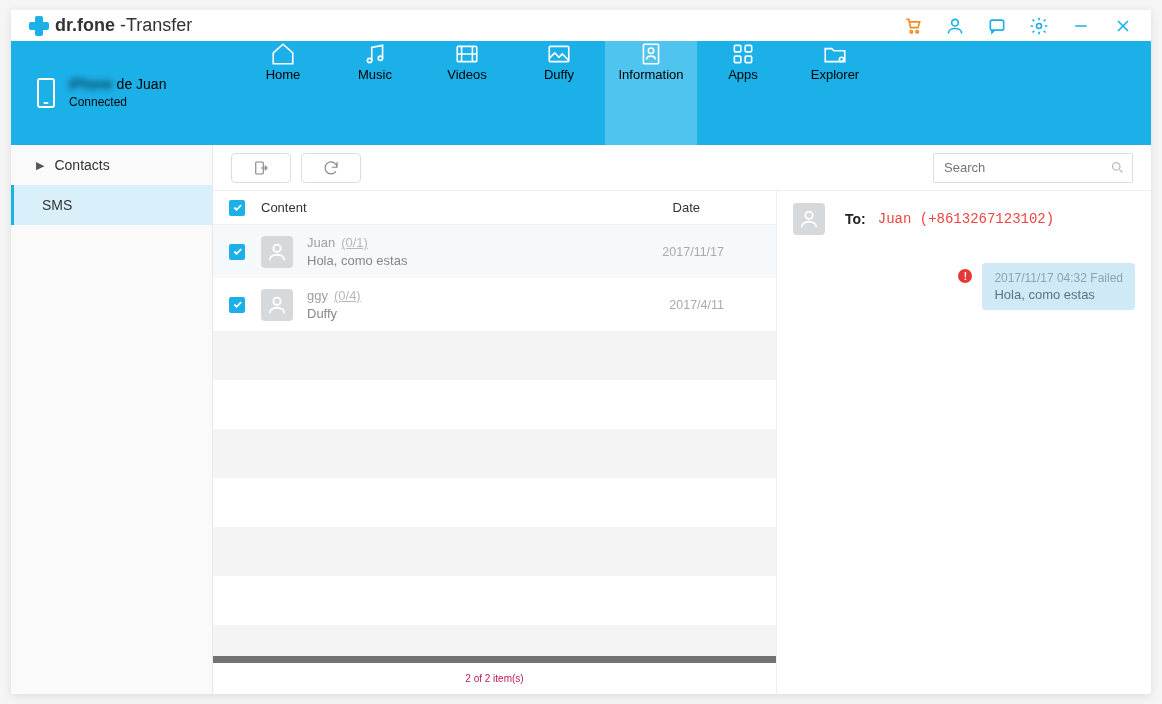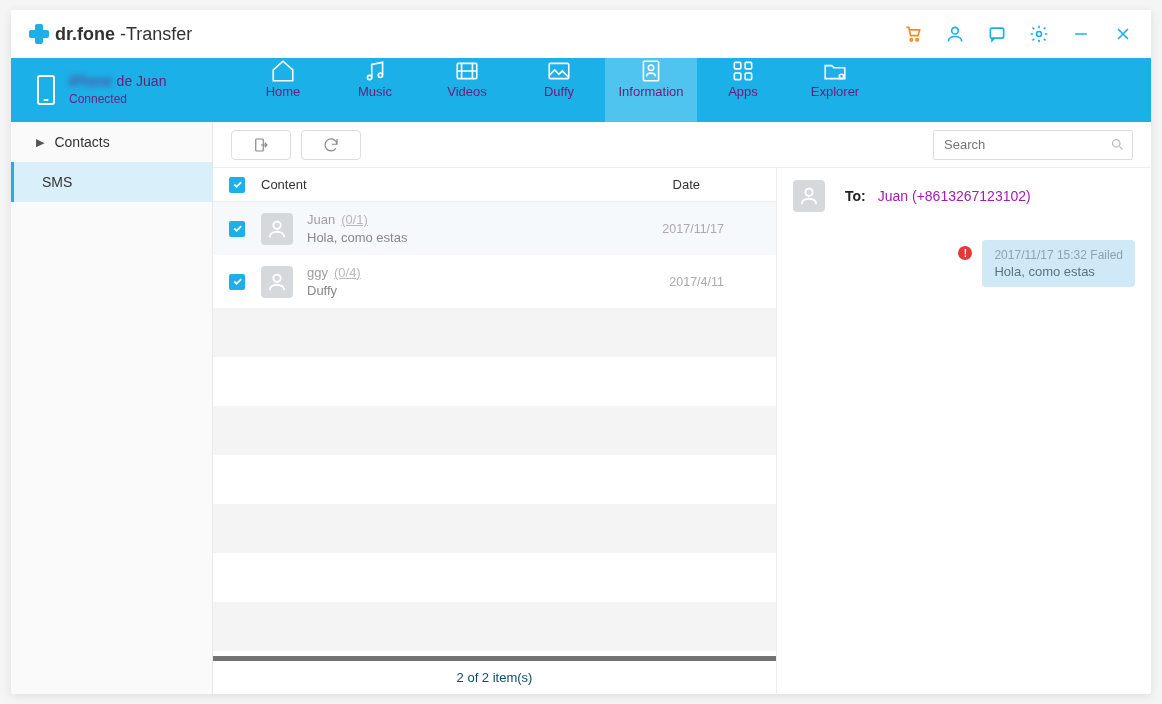--- a/index.html
+++ b/index.html
@@ -1,30 +1,30 @@
 <!DOCTYPE html>
 <html><head>
 <meta charset="utf-8">
 <style>
 * { margin:0; padding:0; box-sizing:border-box; font-family:-apple-system,BlinkMacSystemFont,"Segoe UI",Arial,sans-serif; }
 body { background:#f5f5f5; display:flex; justify-content:center; align-items:flex-start; padding:10px; }
 .window { width:1140px; height:684px; background:#fff; box-shadow:0 2px 10px rgba(0,0,0,0.1); display:flex; flex-direction:column; border-radius:2px; overflow:hidden; }
-.titlebar { height:48px; display:flex; align-items:center; padding:0 18px; background:#fff; }
+.titlebar { height:31px; display:flex; align-items:center; padding:0 18px; background:#fff; }
 .logo { display:flex; align-items:center; gap:6px; }
 .logo-plus { width:20px; height:20px; position:relative; }
 .logo-plus::before, .logo-plus::after { content:""; position:absolute; background:#1bb0e8; border-radius:2px; }
 .logo-plus::before { width:20px; height:8px; top:6px; left:0; }
 .logo-plus::after { width:8px; height:20px; top:0; left:6px; }
 .logo-text { font-size:18px; color:#333; }
 .logo-text b { font-weight:700; }
 .titlebar-right { margin-left:auto; display:flex; align-items:center; gap:22px; }
 .tb-icon { width:20px; height:20px; display:flex; align-items:center; justify-content:center; cursor:pointer; }
 .tb-icon svg { stroke-width:2; }
 
-.navbar { height:64px; background:#1bb0e8; display:flex; align-items:stretch; color:#701a75; }
+.navbar { height:104px; background:#1bb0e8; display:flex; align-items:stretch; color:#000000; }
 .device { display:flex; align-items:center; gap:14px; padding:0 26px; min-width:226px; }
 .phone-icon { width:18px; height:30px; border:2px solid #fff; border-radius:3px; position:relative; }
 .phone-icon::after { content:""; position:absolute; bottom:2px; left:50%; transform:translateX(-50%); width:5px; height:2px; background:#fff; border-radius:1px; }
 .device-text { font-size:14px; line-height:1.4; }
 .device-text .blur { filter:blur(3px); opacity:0.9; margin-right:4px; }
 .device-sub { font-size:12px; opacity:0.95; }
 
 .nav-tabs { display:flex; }
 .nav-tab { width:92px; display:flex; flex-direction:column; align-items:center; justify-content:flex-start; font-size:13px; cursor:pointer; }
 .nav-tab.active { background:#4ec4ef; }
@@ -60,27 +60,27 @@
 .row-text { margin-left:14px; flex:1; }
 .row-name { font-size:13px; color:#a0a0a0; }
 .row-count { margin-left:6px; color:#b8b8b8;text-decoration:underline; }
 .row-preview { font-size:13px; color:#888; margin-top:3px; }
 .row-date { font-size:12.5px; color:#aaa; margin-right:36px; }
 
 .stripe { height:49px; }
 .stripe:nth-child(odd) { background:#f4f4f4; }
 .stripe:nth-child(even) { background:#fff; }
 
-.footer { height:38px; display:flex; align-items:center; justify-content:center; font-size:13px; color:#0c4a6e; border-top:5px solid #737373; }
+.footer { height:38px; display:flex; align-items:center; justify-content:center; font-size:10px; color:#be185d; border-top:7px solid #737373; }
 
 .detail { flex:1; display:flex; flex-direction:column; padding:12px 16px; }
 .detail-hdr { display:flex; align-items:center; gap:12px; }
 .avatar-lg { width:32px; height:32px; background:#d6d9db; border-radius:4px; display:flex; align-items:center; justify-content:center; }
 .to-lbl { font-size:14px; color:#222; font-weight:700; margin-left:8px; }
-.to-val { font-size:14px; color:#a21caf; }
+.to-val { font-size:14px; color:#ef4444;font-family:Liberation Mono, monospace; }
 .bubble-row { display:flex; justify-content:flex-end; align-items:flex-start; gap:10px; margin-top:28px; }
 .err-icon { width:14px; height:14px; border-radius:50%; background:#e53935; color:#fff; font-size:10px; display:flex; align-items:center; justify-content:center; font-weight:700; margin-top:6px; }
 .bubble { background:#cfeaf6; border-radius:4px; padding:8px 12px; max-width:230px; }
 .bubble-meta { font-size:12px; color:#8aa5b0; margin-bottom:2px; }
 .bubble-body { font-size:13px; color:#5a7480; }
 </style>
 </head>
 <body>
 
 <div class="window">
@@ -294,21 +294,21 @@
                   <circle cx="12" cy="8" r="4"></circle>
                   <path d="M4 21c0-4 4-6 8-6s8 2 8 6"></path>
                 </svg>
               </span>
             <span class="to-lbl">To:</span>
             <span class="to-val">Juan (+8613267123102)</span>
           </div>
           <div class="bubble-row">
             <span class="err-icon">!</span>
             <div class="bubble">
-              <div class="bubble-meta">2017/11/17 15:32 Failed</div>
+              <div class="bubble-meta">2017/11/17 04:32 Failed</div>
               <div class="bubble-body">Hola, como estas</div>
             </div>
           </div>
         </div>
       </div>
     </div>
   </div>
 
 </div>
 

